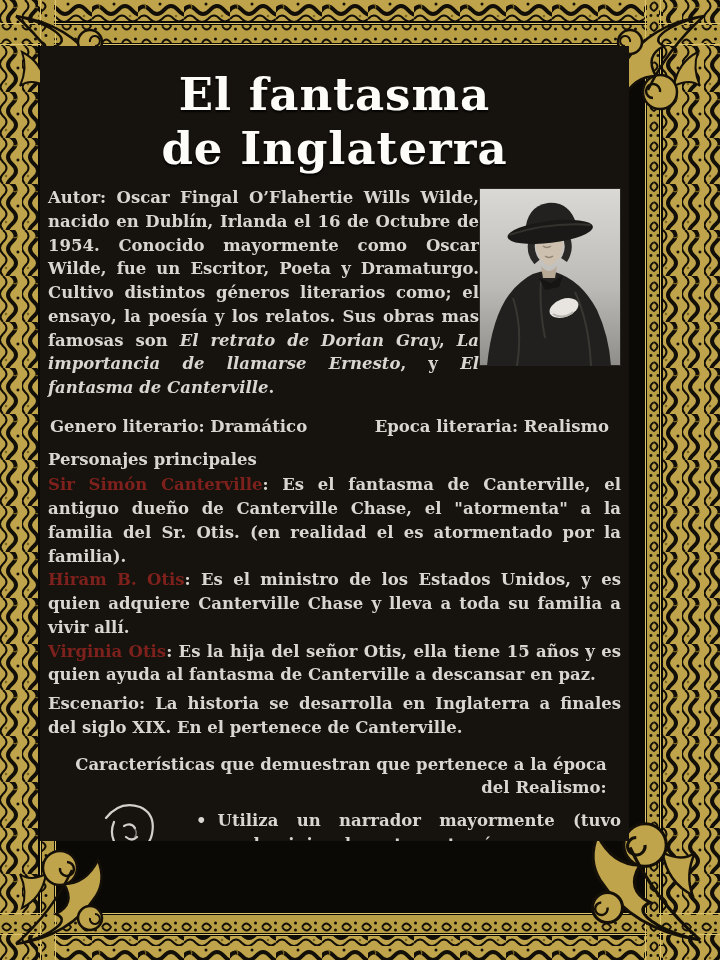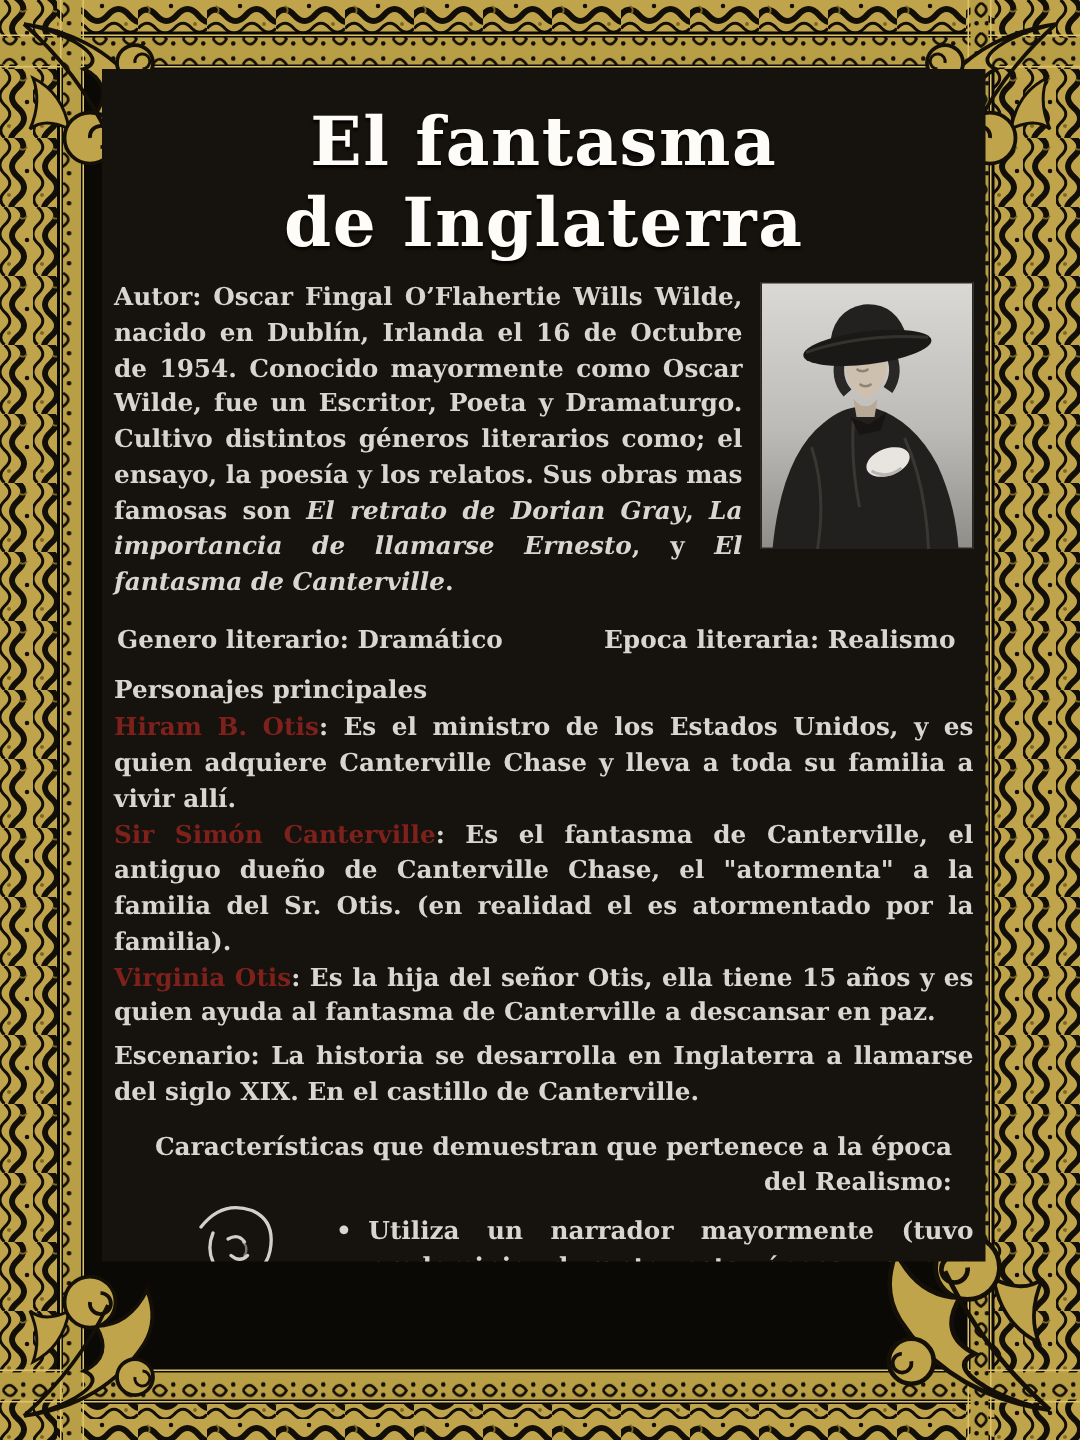--- a/index.html
+++ b/index.html
@@ -3,31 +3,31 @@
 <meta charset="utf-8">
 <style>
   html,body{margin:0;padding:0;}
   body{
     width:720px;height:960px;position:relative;overflow:hidden;
     background:#0b0906;
     font-family:"DejaVu Serif", serif;
   }
   .frame-svg{position:absolute;inset:0;z-index:0;display:block;}
   .content{
-    position:absolute;left:68px;top:46px;width:589px;height:795px;
+    position:absolute;left:40px;top:46px;width:589px;height:795px;
     background:#16120d;z-index:1;box-sizing:border-box;
     padding:14px 8px 0 8px;color:#d9d6d1;overflow:hidden;
   }
   .title{
     margin:8px 0 10px 0;text-align:center;color:#fdfcf9;
     font-size:45px;line-height:1.2;font-weight:bold;letter-spacing:1px;
     text-shadow:0 2px 2px rgba(0,0,0,.8);
   }
   .body-text{font-size:16.5px;line-height:1.44;font-weight:bold;}
-  .author-row{display:flex;gap:12px;margin:2px 0 0 0;}
+  .author-row{display:flex;gap:0;margin:2px 0 0 0;}
   .author-text{flex:1;text-align:justify;margin:0;}
   .work{font-style:italic;}
   .portrait-wrap{flex:none;width:142px;height:178px;margin-top:2px;}
   .meta-row{display:flex;justify-content:space-between;margin:15px 12px 2px 2px;}
   .section-heading{margin:9px 0 2px 0;}
   .char-p{text-align:justify;margin:0;}
   .char-name{color:#7e211c;}
   .escenario-p{text-align:justify;margin:5px 0 0 0;}
   .caract-heading{text-align:right;margin:13px auto 0 auto;width:95%;}
   .realismo-row{display:flex;margin-top:0;}
@@ -155,27 +155,27 @@
     </div>
   </div>
 
   <div class="meta-row body-text">
     <span>Genero literario: Dramático</span>
     <span>Epoca literaria: Realismo</span>
   </div>
 
   <div class="section-heading body-text">Personajes principales</div>
 
+  <p class="char-p body-text"><span class="char-name">Sir Simón Canterville</span><span>: Es el fantasma de Canterville, el antiguo dueño de Canterville Chase, el "atormenta" a la familia del Sr. Otis. (en realidad el es atormentado por la familia).</span></p>
+
   <p class="char-p body-text"><span class="char-name">Hiram B. Otis</span><span>: Es el ministro de los Estados Unidos, y es quien adquiere Canterville Chase y lleva a toda su familia a vivir allí.</span></p>
 
-  <p class="char-p body-text"><span class="char-name">Sir Simón Canterville</span><span>: Es el fantasma de Canterville, el antiguo dueño de Canterville Chase, el "atormenta" a la familia del Sr. Otis. (en realidad el es atormentado por la familia).</span></p>
-
   <p class="char-p body-text"><span class="char-name">Virginia Otis</span><span>: Es la hija del señor Otis, ella tiene 15 años y es quien ayuda al fantasma de Canterville a descansar en paz.</span></p>
 
-  <p class="escenario-p body-text">Escenario: La historia se desarrolla en Inglaterra a llamarse del siglo XIX. En el castillo de Canterville.</p>
+  <p class="escenario-p body-text">Escenario: La historia se desarrolla en Inglaterra a finales del siglo XIX. En el pertenece de Canterville.</p>
 
   <div class="caract-heading body-text">Características que demuestran que pertenece a la época del Realismo:</div>
 
   <div class="realismo-row">
     <div class="ghost-col">
       <svg width="150" height="200" viewBox="0 0 150 200" xmlns="http://www.w3.org/2000/svg">
         <g fill="none" stroke="#e3e1dd" stroke-width="2.2" stroke-linecap="round" opacity="0.92">
           <path d="M52,26 Q66,8 86,15 Q102,22 98,42 Q96,52 87,57"></path>
           <path d="M60,30 Q55,42 62,53"></path>
           <path d="M70,34 q7,-4 11,2"></path>

